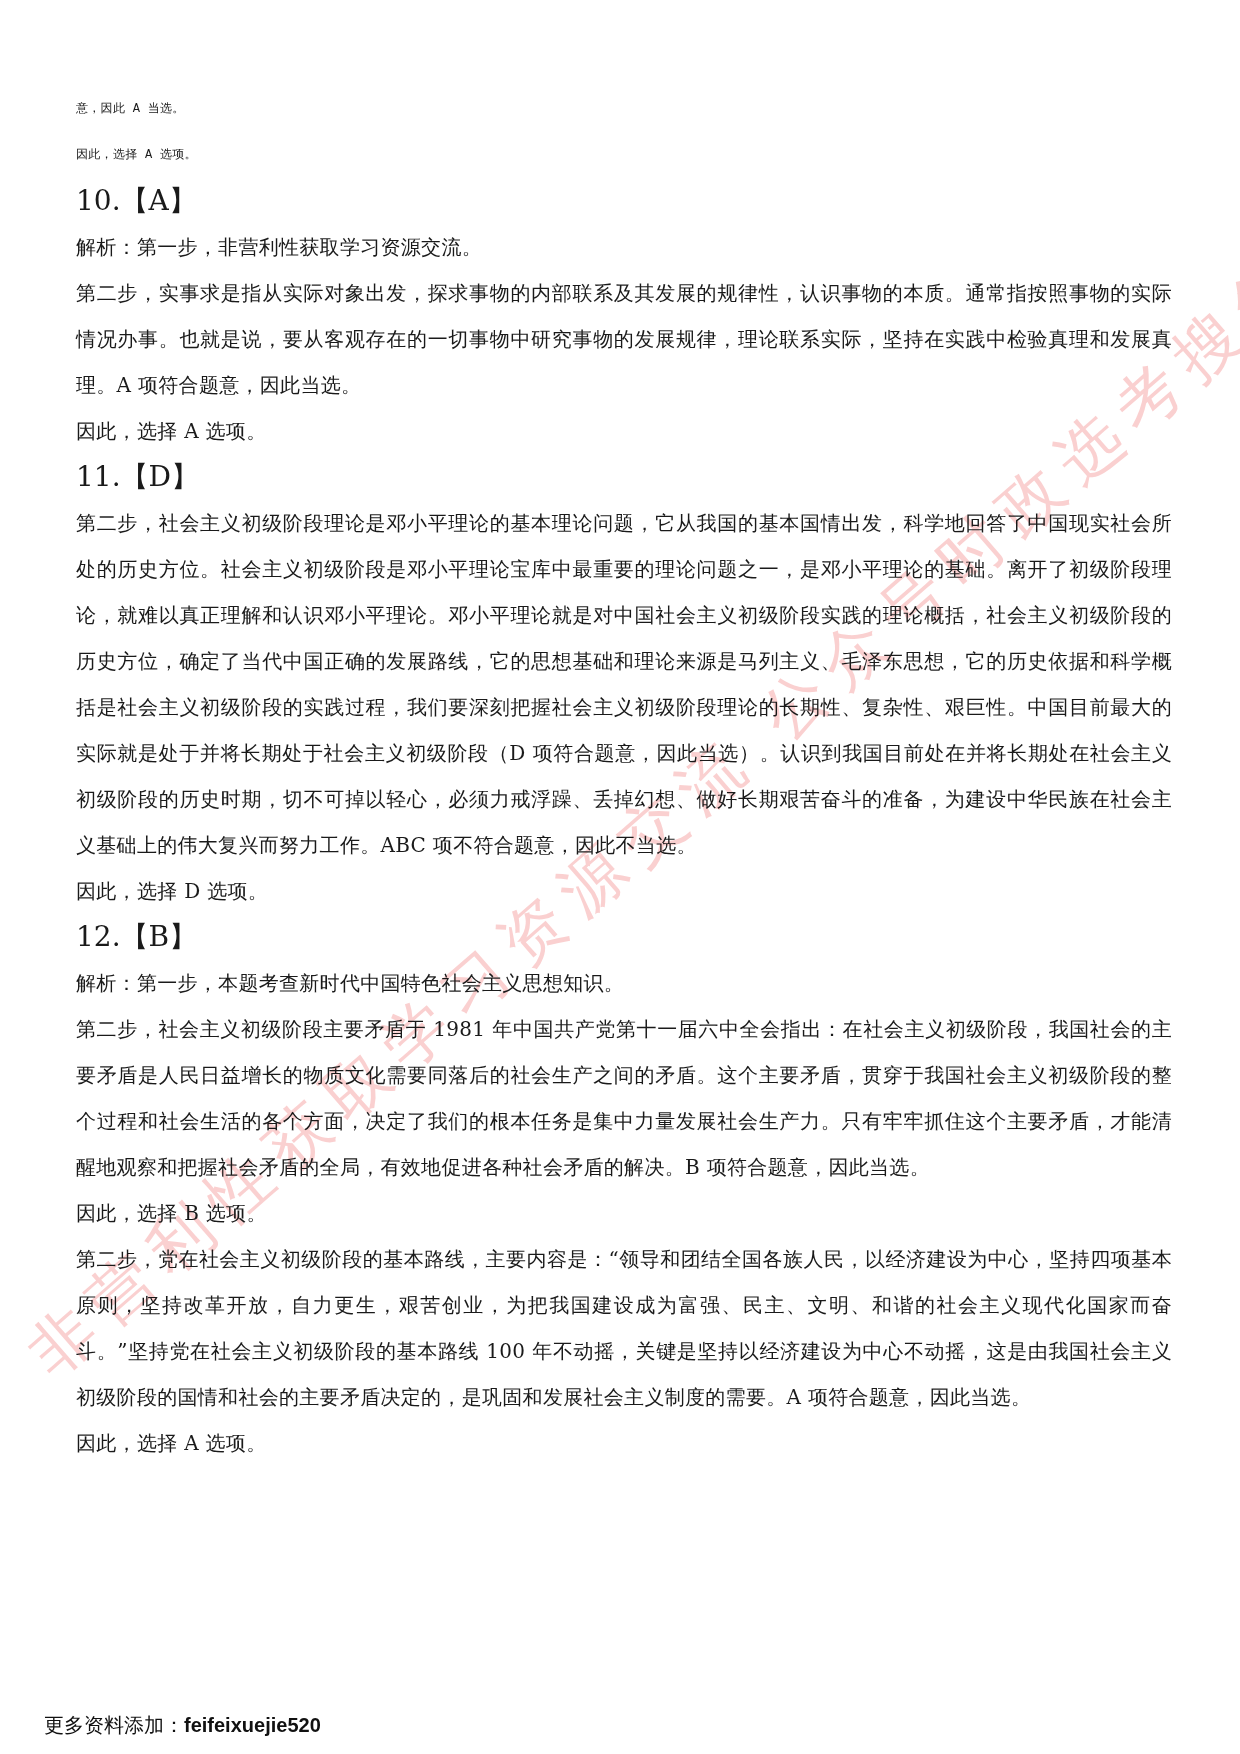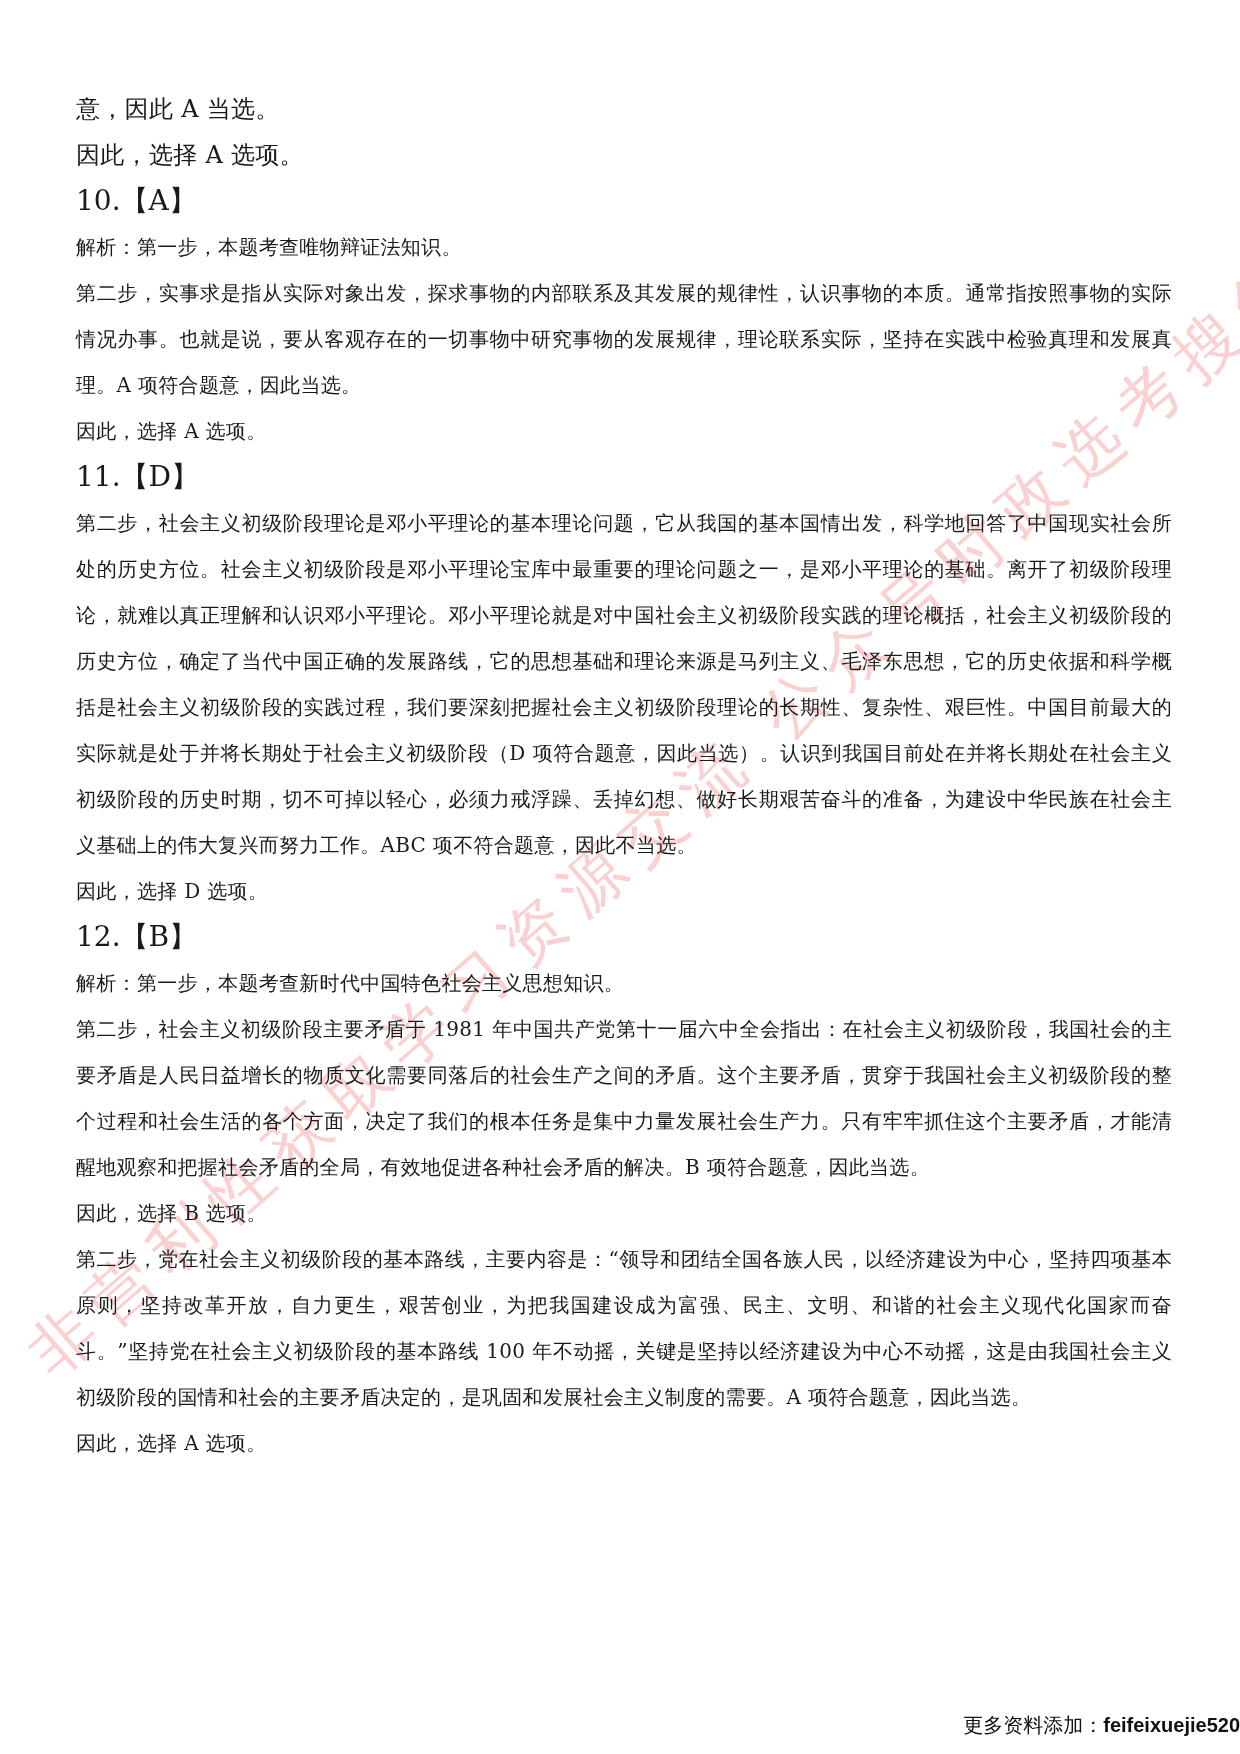--- a/index.html
+++ b/index.html
@@ -15,25 +15,26 @@
       font-family: "DejaVu Serif", "Liberation Serif", serif;
       color: #1a1a1a;
     }
     .page {
       position: absolute;
       left: 76px;
       top: 86px;
       width: 1096px;
     }
     .line {
-      font-size: 24px;
+      font-size: 12px;
       line-height: 46px;
       height: 46px;
       white-space: nowrap;
       letter-spacing: 0.3px;
+      font-family: Liberation Mono, monospace;
     }
     .para {
       font-size: 20px;
       line-height: 46px;
       text-align: justify;
       letter-spacing: 0.3px;
       word-break: break-all;
     }
     .qnum {
       font-size: 28px;
@@ -42,21 +43,21 @@
       white-space: nowrap;
     }
     .qnum .ans {
       font-weight: normal;
     }
     .footer {
       position: absolute;
       left: 0;
       width: 1240px;
       top: 1712px;
-      text-align: right;
+      text-align: left;
       font-size: 20px;
       color: #111;
       padding-left: 44px;
       box-sizing: border-box;
     }
     .footer .wx {
       font-family: "Liberation Sans", "DejaVu Sans", sans-serif;
       font-weight: bold;
     }
     .watermark {
@@ -88,21 +89,21 @@
 </div>
 
 <div class="page">
   <div class="line">意，因此 A 当选。</div>
   <div class="line">因此，选择 A 选项。</div>
 
   <div>
     <div class="qnum">
       <span>10.</span><span class="ans">【A】</span>
     </div>
-    <div class="para">解析：第一步，本题考查唯物辩证法知识。</div>
+    <div class="para">解析：第一步，非营利性获取学习资源交流。</div>
     <div class="para">第二步，实事求是指从实际对象出发，探求事物的内部联系及其发展的规律性，认识事物的本质。通常指按照事物的实际情况办事。也就是说，要从客观存在的一切事物中研究事物的发展规律，理论联系实际，坚持在实践中检验真理和发展真理。A 项符合题意，因此当选。</div>
     <div class="para">因此，选择 A 选项。</div>
   </div>
 
   <div>
     <div class="qnum">
       <span>11.</span><span class="ans">【D】</span>
     </div>
     <div class="para">第二步，社会主义初级阶段理论是邓小平理论的基本理论问题，它从我国的基本国情出发，科学地回答了中国现实社会所处的历史方位。社会主义初级阶段是邓小平理论宝库中最重要的理论问题之一，是邓小平理论的基础。离开了初级阶段理论，就难以真正理解和认识邓小平理论。邓小平理论就是对中国社会主义初级阶段实践的理论概括，社会主义初级阶段的历史方位，确定了当代中国正确的发展路线，它的思想基础和理论来源是马列主义、毛泽东思想，它的历史依据和科学概括是社会主义初级阶段的实践过程，我们要深刻把握社会主义初级阶段理论的长期性、复杂性、艰巨性。中国目前最大的实际就是处于并将长期处于社会主义初级阶段（D 项符合题意，因此当选）。认识到我国目前处在并将长期处在社会主义初级阶段的历史时期，切不可掉以轻心，必须力戒浮躁、丢掉幻想、做好长期艰苦奋斗的准备，为建设中华民族在社会主义基础上的伟大复兴而努力工作。ABC 项不符合题意，因此不当选。</div>
     <div class="para">因此，选择 D 选项。</div>

